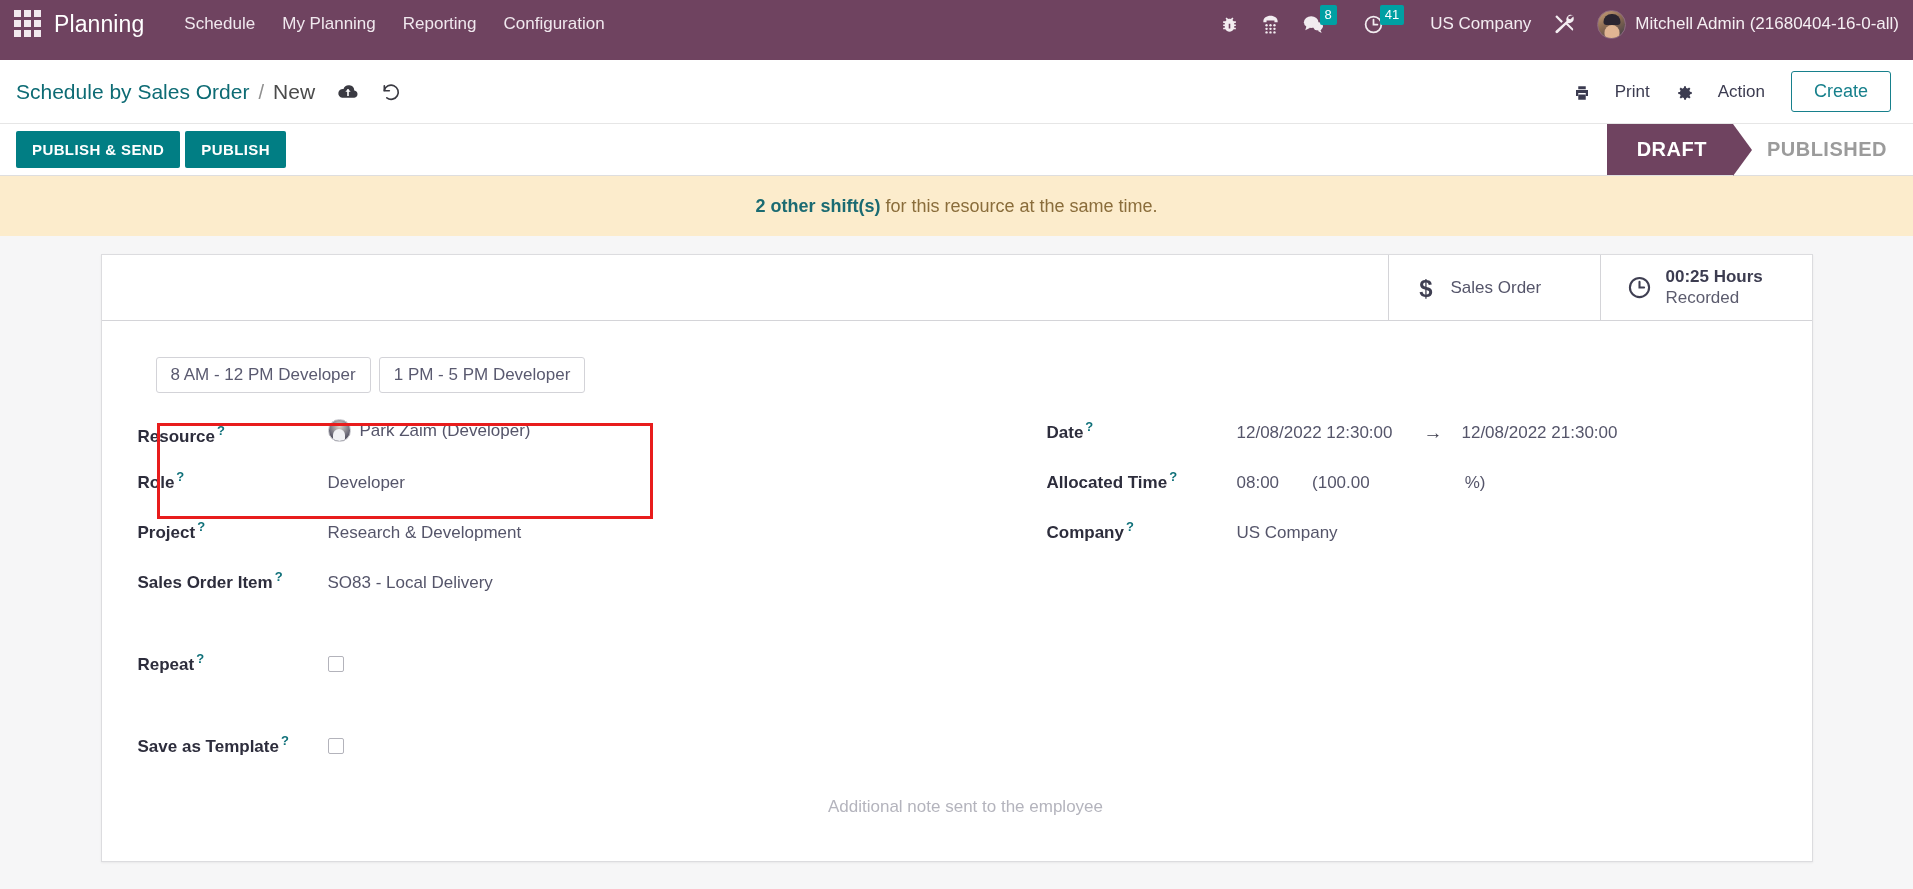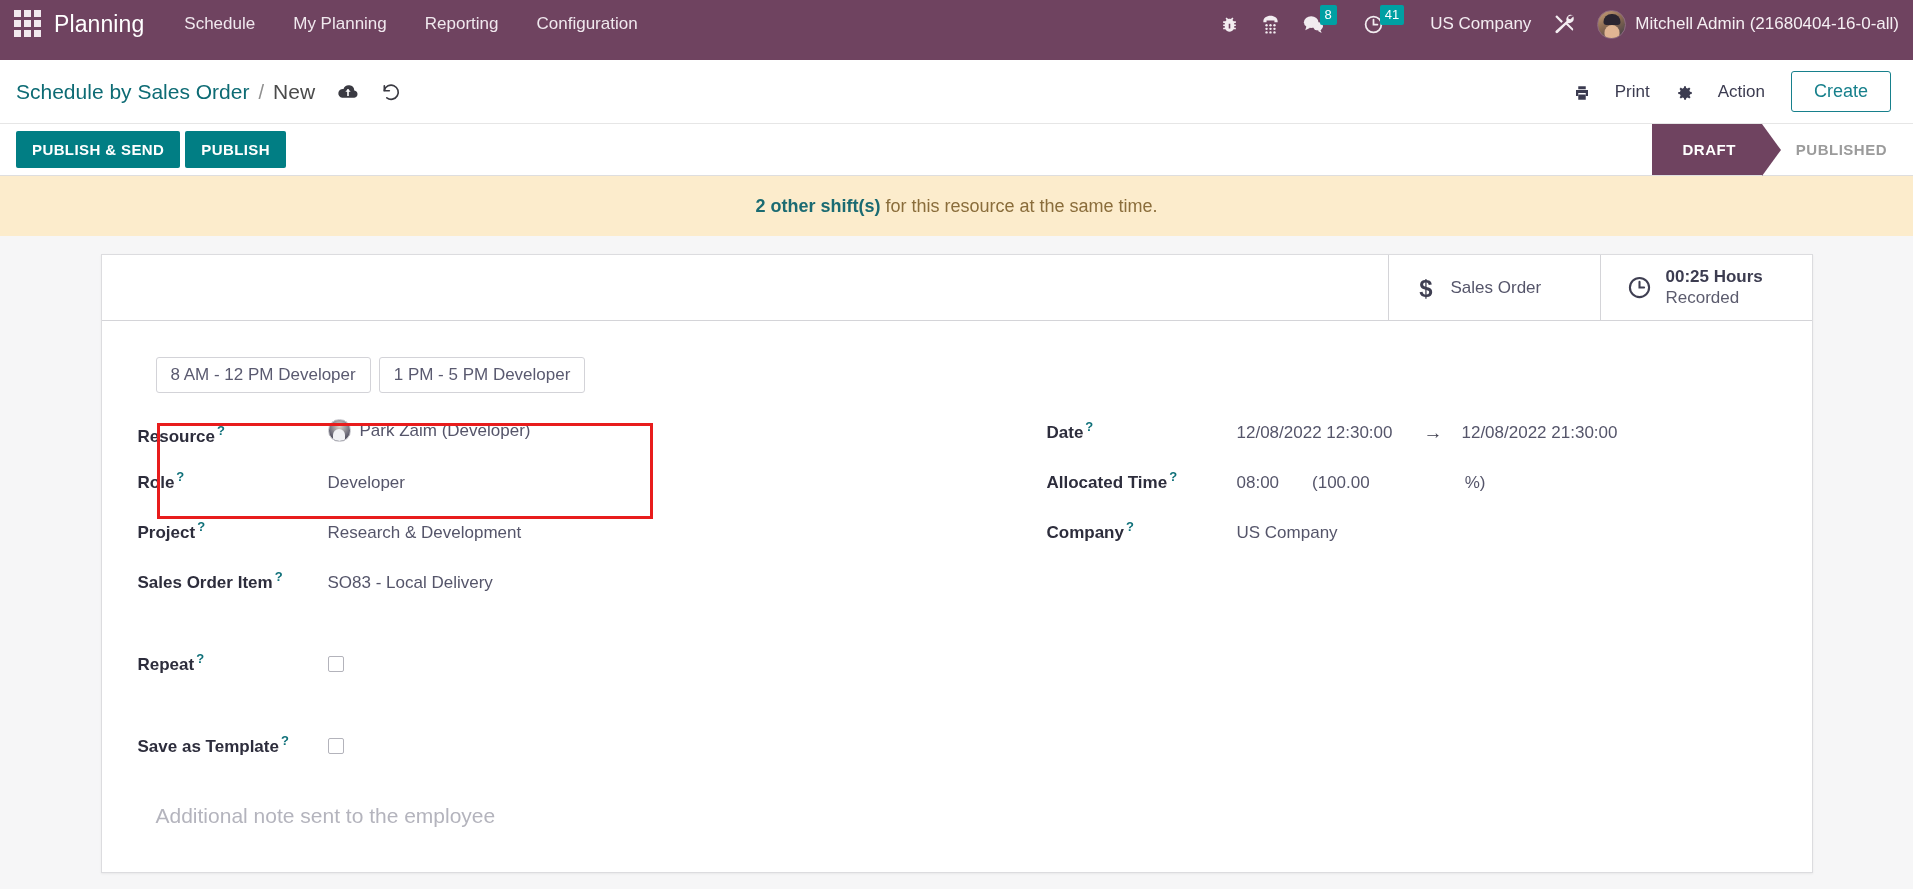--- a/index.html
+++ b/index.html
@@ -31,21 +31,21 @@
     cursor: pointer;
   }
   .apps-grid i { background: #f1e9ee; display: block; width: 7px; height: 7px; }
   .brand {
     font-size: 23px;
     color: #ffffff;
     margin-right: 40px;
     letter-spacing: .1px;
     cursor: pointer;
   }
-  .nav-menu { display: flex; align-items: center; gap: 38px; }
+  .nav-menu { display: flex; align-items: center; gap: 27px; }
   .nav-menu .nav-item {
     font-size: 17px;
     color: #f0e8ee;
     cursor: pointer;
     white-space: nowrap;
   }
   .nav-right {
     margin-left: auto;
     display: flex;
     align-items: center;
@@ -152,21 +152,21 @@
     letter-spacing: .4px;
     padding: 10px 16px;
     margin-right: 5px;
     cursor: pointer;
     border-radius: 2px;
     white-space: nowrap;
   }
   .statusbar { margin-left: auto; display: flex; align-items: stretch; height: 100%; }
   .st-step {
     display: flex; align-items: center;
-    font-size: 15px; font-weight: 700; letter-spacing: .5px;
+    font-size: 20px; font-weight: 700; letter-spacing: .5px;
     padding: 0 26px 0 30px;
     position: relative;
     cursor: pointer;
     white-space: nowrap;
   }
   .st-step.active { background: #6f4360; color: #ffffff; }
   .st-step.active::after {
     content: ""; position: absolute; right: -19px; top: 0;
     border-top: 26px solid transparent;
     border-bottom: 26px solid transparent;
@@ -276,21 +276,21 @@
   .ckbox {
     width: 16px; height: 16px;
     border: 1px solid #b3b3bb;
     background: #fff;
     border-radius: 2px;
     display: inline-block;
     cursor: pointer;
     position: relative;
     top: 2px;
   }
-  .note-ph { font-size: 21px; color: #b4b4bd; margin: 21px 0 0 18px; cursor: text; }
+  .note-ph { font-size: 17px; color: #b4b4bd; margin: 14px 0 0 18px; cursor: text; text-align: center; }
   .spacer-lg { height: 32px; }
 </style>
 </head>
 <body>
 
 <div class="navbar">
   <div class="apps-grid">
     <i></i>
       <i></i>
       <i></i>

